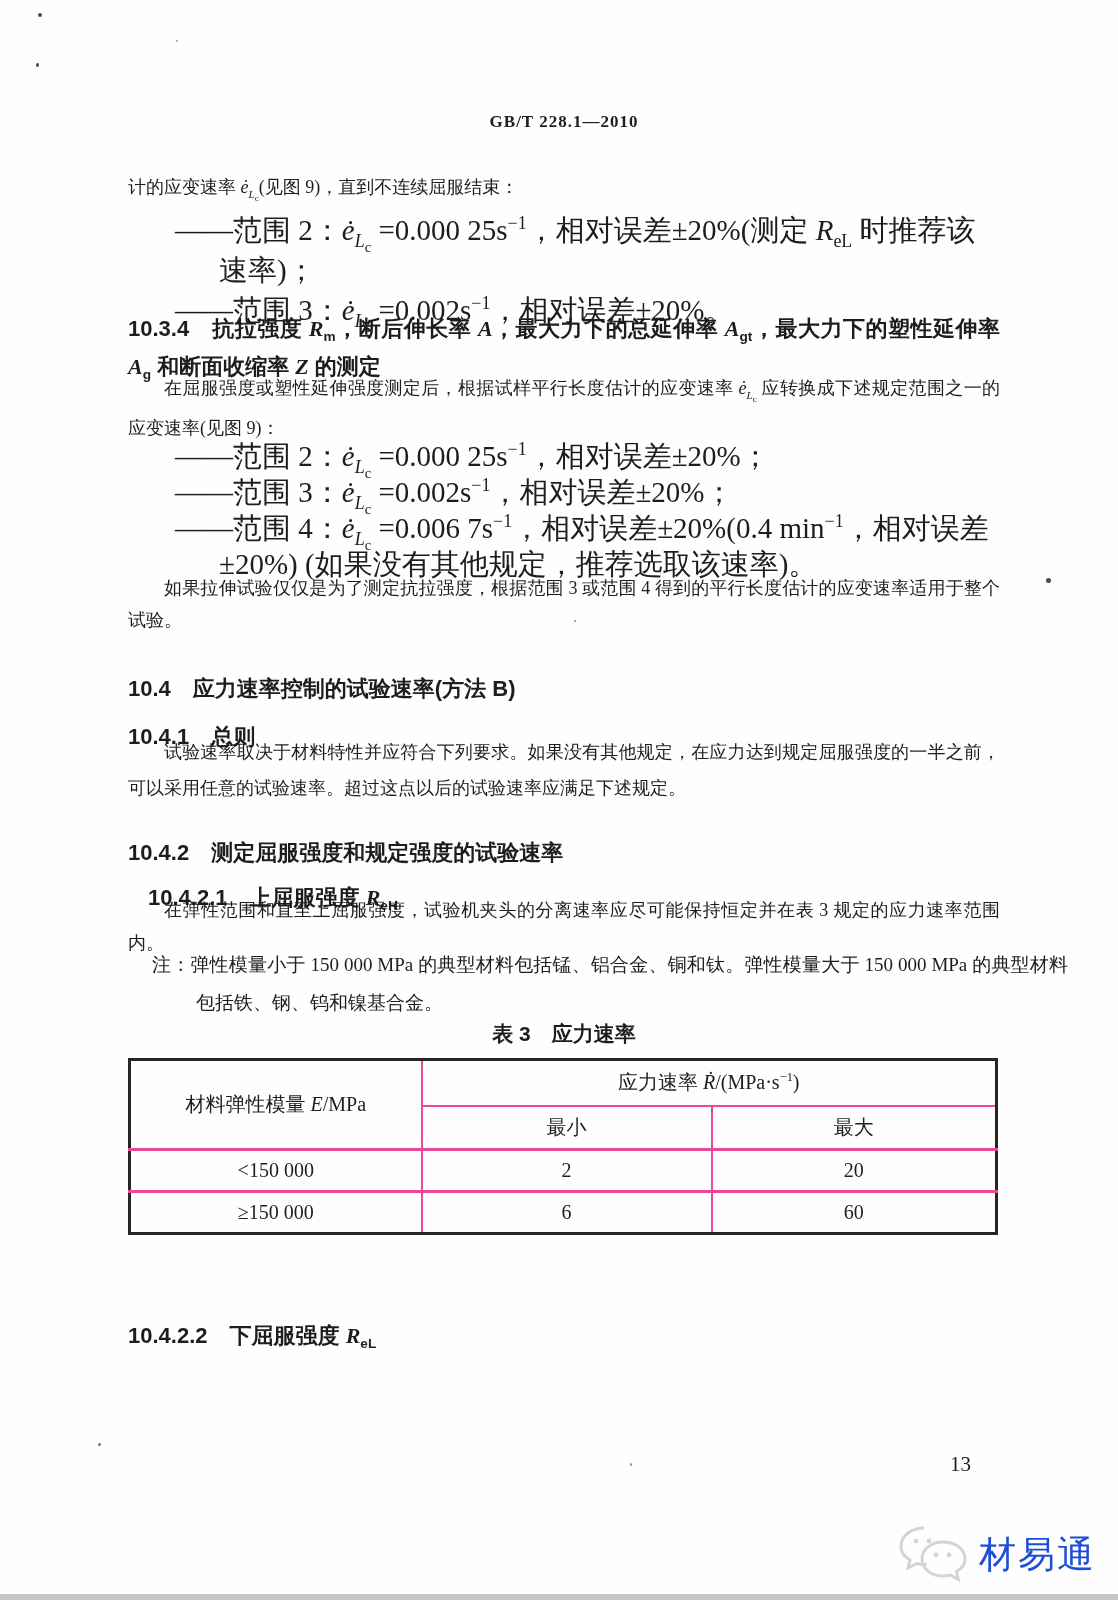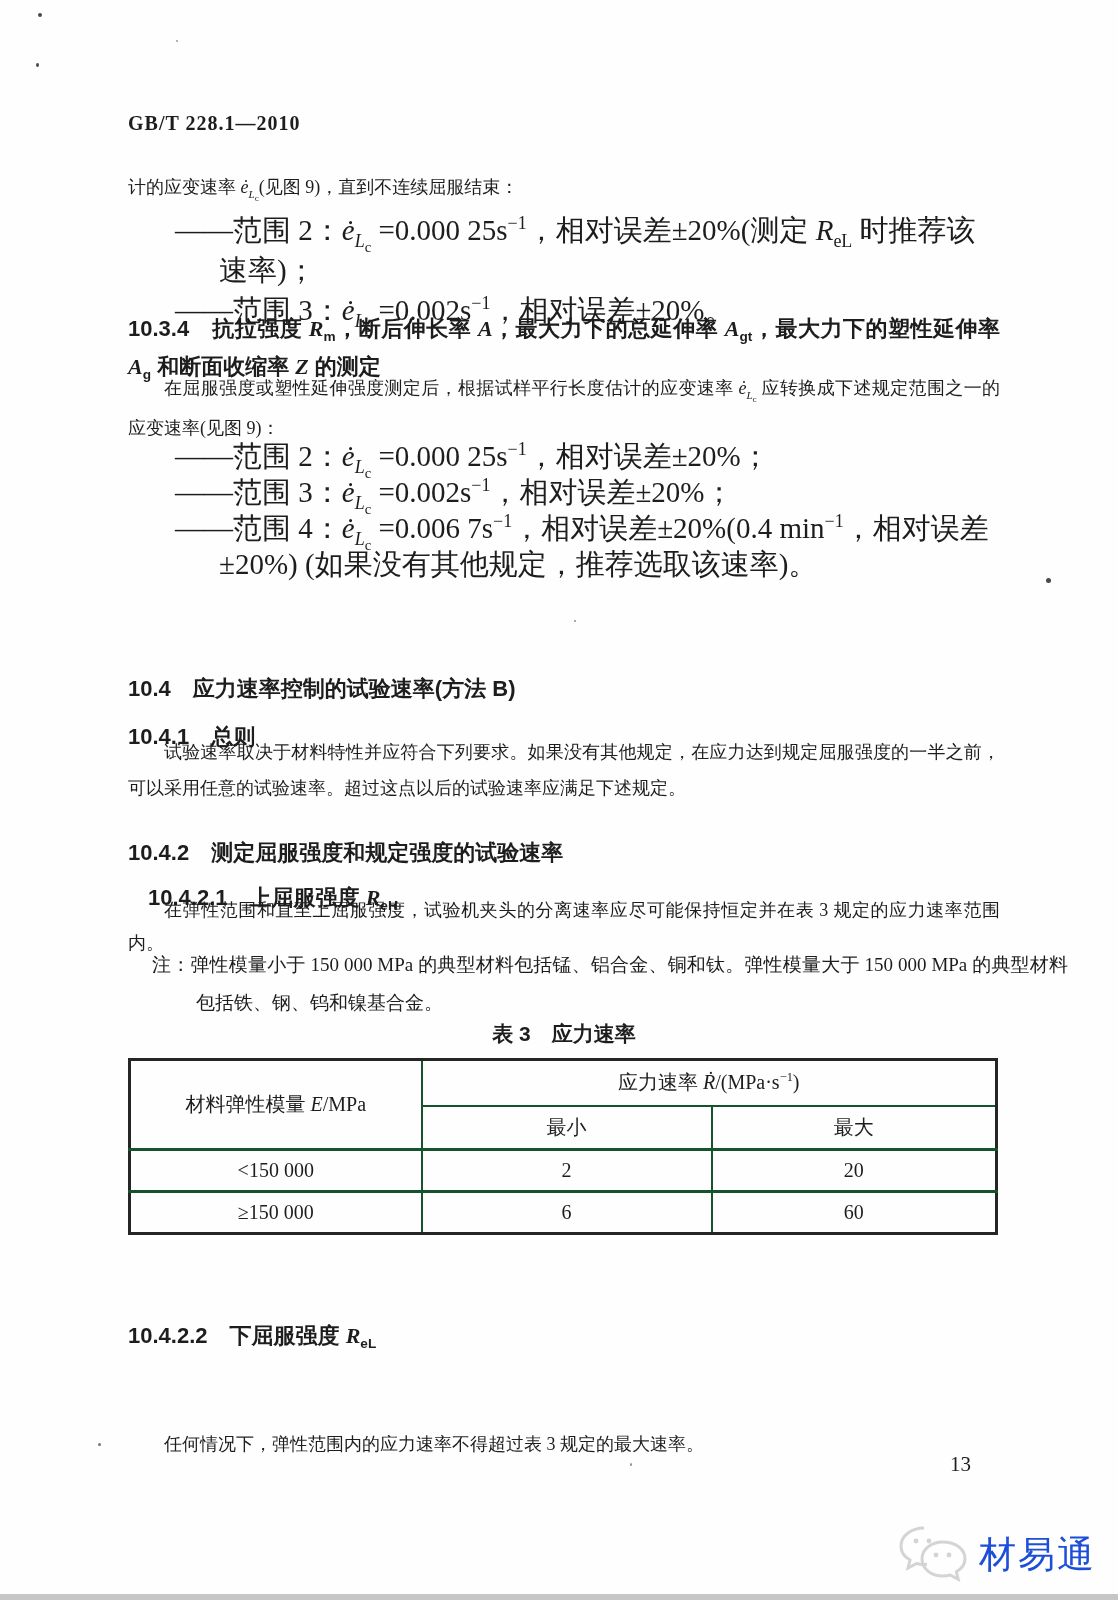--- a/index.html
+++ b/index.html
@@ -6,21 +6,21 @@
   .page {
     position:relative; width:1118px; height:1600px;
     background:#fefefe; overflow:hidden;
     font-family:"Liberation Serif","DejaVu Serif",serif;
     color:#1d1d1d;
   }
   .col { position:absolute; left:128px; width:872px; top:0; height:100%; }
   .blk { position:absolute; left:0; width:100%; }
 
   .doc-header {
-    text-align:left; font-weight:bold; font-size:20px;
+    text-align:center; font-weight:bold; font-size:17px;
     letter-spacing:1px; font-family:"Liberation Serif",serif;
   }
   p { margin:0; }
   .body-text { font-size:18px; line-height:42px; text-align:justify; }
   .indent2 { text-indent:2em; }
   .lh32 { line-height:32px; }
   .lh33 { line-height:33px; }
   .lh36 { line-height:36px; }
 
   .heading {
@@ -33,21 +33,21 @@
 
   sub { font-size:0.62em; line-height:0; }
   sub sub { font-size:0.82em; }
   sup { font-size:0.62em; line-height:0; }
 
   .note-text { font-size:19px; line-height:38px; margin-left:24px; padding-left:44px; text-indent:-44px; text-align:justify; }
 
   .tbl-caption { text-align:center; font-family:"Liberation Sans",sans-serif; font-weight:bold; font-size:21px; }
   table.t3 { border-collapse:collapse; width:867px; table-layout:fixed; }
   table.t3 { border:3px solid #252525; }
-  table.t3 td, table.t3 th { border:2px solid #14532d; font-weight:normal; font-size:20px; text-align:center; vertical-align:middle; padding:0; }
+  table.t3 td, table.t3 th { border:2px solid #ec4899; font-weight:normal; font-size:20px; text-align:center; vertical-align:middle; padding:0; }
   table.t3 .hr1 { height:46px; }
   table.t3 .hr2 { height:44px; }
   table.t3 .dr  { height:42px; }
   table.t3 .sep { border-top-width:3px; }
 
   .page-number { position:absolute; font-size:21px; }
 
   .watermark { position:absolute; display:flex; align-items:center; gap:8px; color:#d7d7d7; }
   .wm-text { font-size:37px; letter-spacing:2px; font-family:"Liberation Sans",sans-serif; color:#1d4ed8; }
 
@@ -81,20 +81,21 @@
     <h3 class="blk heading" style="top:288px;">10.3.4　抗拉强度 <i>R</i><sub>m</sub>，断后伸长率 <i>A</i>，最大力下的总延伸率 <i>A</i><sub>gt</sub>，最大力下的塑性延伸率 <i>A</i><sub>g</sub> 和断面收缩率 <i>Z</i> 的测定</h3>
 
     <p class="blk body-text indent2" style="top:368px; line-height:40px;">在屈服强度或塑性延伸强度测定后，根据试样平行长度估计的应变速率 <i>ė</i><sub><i>L</i><sub>c</sub></sub> 应转换成下述规定范围之一的应变速率(见图 9)：</p>
 
     <div class="blk" style="top:438px;">
       <p class="dash-item">——范围 2：<i>ė</i><sub><i>L</i><sub>c</sub></sub> =0.000 25s<sup>−1</sup>，相对误差±20%；</p>
       <p class="dash-item">——范围 3：<i>ė</i><sub><i>L</i><sub>c</sub></sub> =0.002s<sup>−1</sup>，相对误差±20%；</p>
       <p class="dash-item">——范围 4：<i>ė</i><sub><i>L</i><sub>c</sub></sub> =0.006 7s<sup>−1</sup>，相对误差±20%(0.4 min<sup>−1</sup>，相对误差±20%) (如果没有其他规定，推荐选取该速率)。</p>
     </div>
 
+    <p class="blk body-text indent2 lh32" style="top:572px;">如果拉伸试验仅仅是为了测定抗拉强度，根据范围 3 或范围 4 得到的平行长度估计的应变速率适用于整个试验。</p>
 
     <h3 class="blk heading" style="top:648px;">10.4　应力速率控制的试验速率(方法 B)</h3>
 
     <h3 class="blk heading" style="top:696px;">10.4.1　总则</h3>
 
     <p class="blk body-text indent2 lh36" style="top:734px;">试验速率取决于材料特性并应符合下列要求。如果没有其他规定，在应力达到规定屈服强度的一半之前，可以采用任意的试验速率。超过这点以后的试验速率应满足下述规定。</p>
 
     <h3 class="blk heading" style="top:812px;">10.4.2　测定屈服强度和规定强度的试验速率</h3>
 
     <h3 class="blk heading" style="top:857px;margin-left:20px;">10.4.2.1　上屈服强度 <i>R</i><sub>eH</sub></h3>
@@ -129,21 +130,20 @@
           <td class="sep">≥150 000</td>
           <td class="sep">6</td>
           <td class="sep">60</td>
         </tr>
       </tbody>
     </table>
 
     <h3 class="blk heading" style="top:1295px;">10.4.2.2　下屈服强度 <i>R</i><sub>eL</sub></h3>
 
 
-    <p class="blk body-text indent2 lh33" style="top:1428px;">任何情况下，弹性范围内的应力速率不得超过表 3 规定的最大速率。</p>
 
   </div>
 
   <div class="page-number" style="left:950px; top:1452px;">13</div>
 
   <div class="watermark" style="right:22px; top:1524px;">
     <span>
       <svg width="74" height="58" viewBox="0 0 74 58">
         <g fill="none" stroke="#d4d4d4" stroke-width="3">
           <path d="M27 4 C14 4 4 12 4 22 c0 6 3.5 11 9 14 l-2 8 8.5-4.5 c2.3.6 4.8 1 7.5 1 1 0 2-.05 3-.15"></path>

